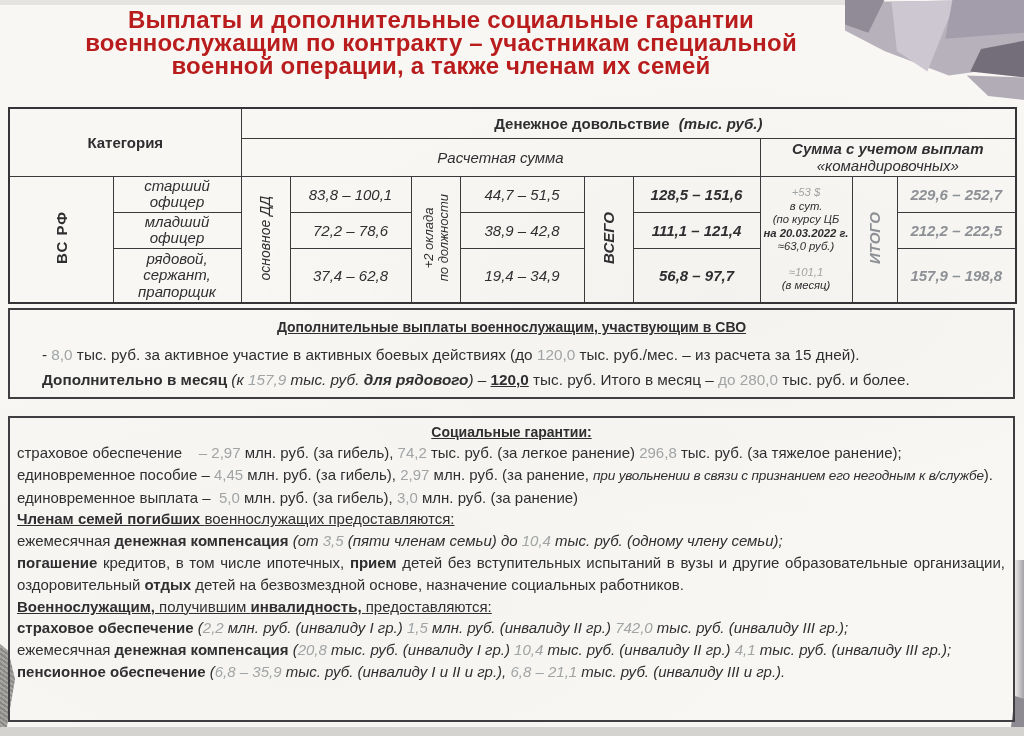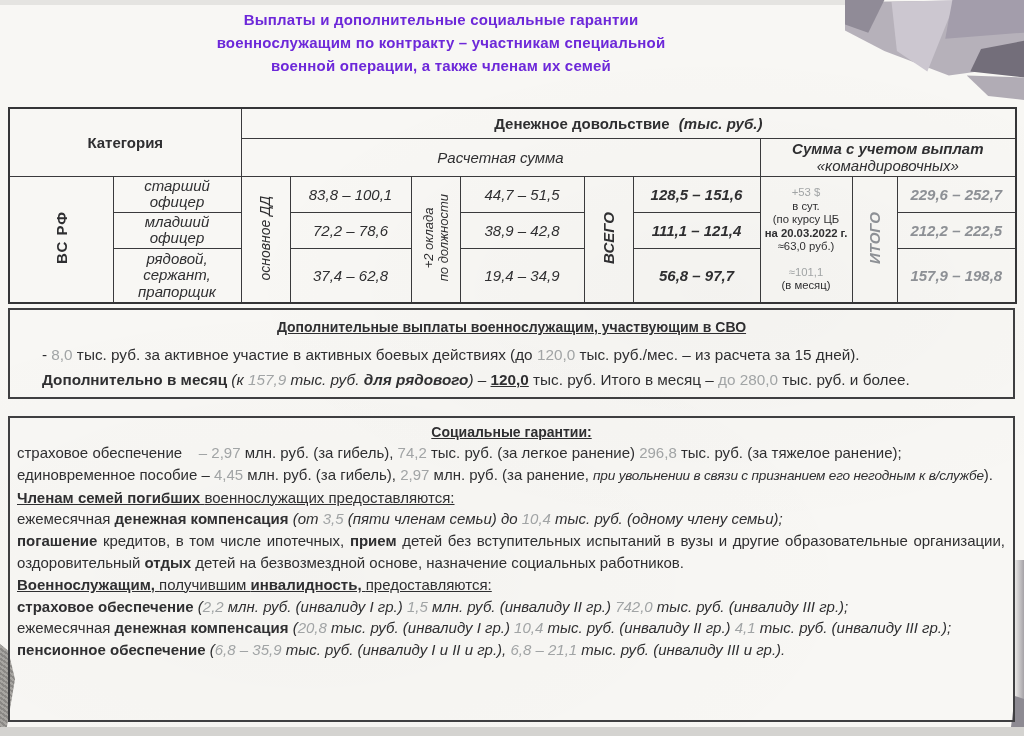--- a/index.html
+++ b/index.html
@@ -32,41 +32,41 @@
     background:linear-gradient(to left,#a5a2a7,rgba(165,162,167,0));}
   .smudge-bl{position:absolute;left:0;top:644px;width:15px;height:84px;
     background:repeating-linear-gradient(35deg,#8a8885 0 2px,#a7a5a1 2px 4px);
     clip-path:polygon(0 0,55% 8%,100% 42%,45% 100%,0 100%);}
   .smudge-br{position:absolute;right:0;top:696px;width:13px;height:31px;background:#8d8a92;
     clip-path:polygon(30% 0,100% 10%,100% 100%,0 100%);}
   .bottom-strip{position:absolute;left:0;top:727px;width:1024px;height:9px;background:#d4d3d0;}
 
   
   .doc-title{position:absolute;left:0;top:8px;width:882px;text-align:center;z-index:3;
-    font-weight:bold;font-size:15px;line-height:23px;color:#6d28d9;letter-spacing:.2px;}
+    font-weight:bold;font-size:24px;line-height:23px;color:#b91c1c;letter-spacing:.2px;}
 
   
   table.allow{position:absolute;left:8px;top:107px;width:1007px;border-collapse:collapse;
     table-layout:fixed;z-index:2;}
   table.allow th,table.allow td{border:1.6px solid #3a3a3c;padding:1px 2px;
     text-align:center;vertical-align:middle;font-size:15px;overflow:hidden;}
   table.allow{border:2px solid #353537;}
   .bld{font-weight:bold;}
   .it{font-style:italic;}
   .bi{font-weight:bold;font-style:italic;}
   .gray{color:#8d9095;}
   .cat{font-style:italic;white-space:pre-line;line-height:16.5px;}
   .val{font-style:italic;}
   .rotc{padding:0;}
   .rot{writing-mode:vertical-rl;transform:rotate(180deg);display:inline-block;
     line-height:1.02;white-space:nowrap;}
   .rot.two span{display:block;line-height:15px;}
   .vsrf{font-weight:bold;letter-spacing:1px;font-size:15px;}
   .h2c div{line-height:17px;}
-  .note{padding:2px 1px;}
+  .note{font-style:italic;padding:2px 1px;}
   .note .rl{font-size:11.3px;line-height:13.5px;text-align:center;white-space:normal;}
 
   
   .block{position:absolute;left:8px;width:1007px;border:2px solid #3f3f41;
     box-sizing:border-box;z-index:2;background:transparent;}
   .block-title{text-align:center;font-weight:bold;text-decoration:underline;
     font-size:14px;}
   #payments{top:308px;height:91px;}
   #payments .block-title{margin-top:9px;}
   #payments .body{padding:7px 4px 0 32px;}
@@ -189,20 +189,21 @@
       <div class="rl"><span>- </span><span class="sg-f">8,0</span><span> тыс. руб. за активное участие в активных боевых действиях (до </span><span class="sg-f">120,0</span><span> тыс. руб./мес. – из расчета за 15 дней).</span></div>
       <div class="rl"><span class="sg-b">Дополнительно в месяц </span><span class="sg-i">(к </span><span class="sg-f sg-i">157,9</span><span class="sg-i"> тыс. руб. </span><span class="sg-b sg-i">для рядового</span><span class="sg-i">)</span><span> – </span><span class="sg-b sg-u">120,0</span><span> тыс. руб. Итого в месяц – </span><span class="sg-f">до 280,0</span><span> тыс. руб. и более.</span></div>
     </div>
 </div>
 
 <div class="block" id="social">
   <div class="block-title">Социальные гарантии:</div>
   <div class="body">
       <div class="rl"><span>страховое обеспечение    </span><span class="sg-f">– 2,97</span><span> млн. руб. (за гибель), </span><span class="sg-f">74,2</span><span> тыс. руб. (за легкое ранение) </span><span class="sg-f">296,8</span><span> тыс. руб. (за тяжелое ранение);</span></div>
       <div class="rl"><span>единовременное пособие – </span><span class="sg-f">4,45</span><span> млн. руб. (за гибель), </span><span class="sg-f">2,97</span><span> млн. руб. (за ранение, </span><span class="sg-i sg-sm">при увольнении в связи с признанием его негодным к в/службе</span><span>).</span></div>
+      <div class="rl"><span>единовременное выплата –  </span><span class="sg-f">5,0</span><span> млн. руб. (за гибель), </span><span class="sg-f">3,0</span><span> млн. руб. (за ранение)</span></div>
       <div class="rl rl-u"><span class="sg-b">Членам семей погибших </span><span>военнослужащих предоставляются:</span></div>
       <div class="rl"><span>ежемесячная </span><span class="sg-b">денежная компенсация </span><span class="sg-i">(от </span><span class="sg-f sg-i">3,5</span><span class="sg-i"> (пяти членам семьи) до </span><span class="sg-f sg-i">10,4</span><span class="sg-i"> тыс. руб. (одному члену семьи);</span></div>
       <div class="rl rl-just"><span class="sg-b">погашение</span><span> кредитов, в том числе ипотечных, </span><span class="sg-b">прием</span><span> детей без вступительных испытаний в вузы и другие образовательные организации, оздоровительный </span><span class="sg-b">отдых</span><span> детей на безвозмездной основе, назначение социальных работников.</span></div>
       <div class="rl rl-u"><span class="sg-b">Военнослужащим, </span><span>получившим </span><span class="sg-b">инвалидность, </span><span>предоставляются:</span></div>
       <div class="rl"><span class="sg-b">страховое обеспечение </span><span class="sg-i">(</span><span class="sg-f sg-i">2,2</span><span class="sg-i"> млн. руб. (инвалиду I гр.) </span><span class="sg-f sg-i">1,5</span><span class="sg-i"> млн. руб. (инвалиду II гр.) </span><span class="sg-f sg-i">742,0</span><span class="sg-i"> тыс. руб. (инвалиду III гр.);</span></div>
       <div class="rl"><span>ежемесячная </span><span class="sg-b">денежная компенсация </span><span class="sg-i">(</span><span class="sg-f sg-i">20,8</span><span class="sg-i"> тыс. руб. (инвалиду I гр.) </span><span class="sg-f sg-i">10,4</span><span class="sg-i"> тыс. руб. (инвалиду II гр.) </span><span class="sg-f sg-i">4,1</span><span class="sg-i"> тыс. руб. (инвалиду III гр.);</span></div>
       <div class="rl"><span class="sg-b">пенсионное обеспечение </span><span class="sg-i">(</span><span class="sg-f sg-i">6,8 – 35,9</span><span class="sg-i"> тыс. руб. (инвалиду I и II и гр.), </span><span class="sg-f sg-i">6,8 – 21,1</span><span class="sg-i"> тыс. руб. (инвалиду III и гр.).</span></div>
     </div>
 </div>
 

